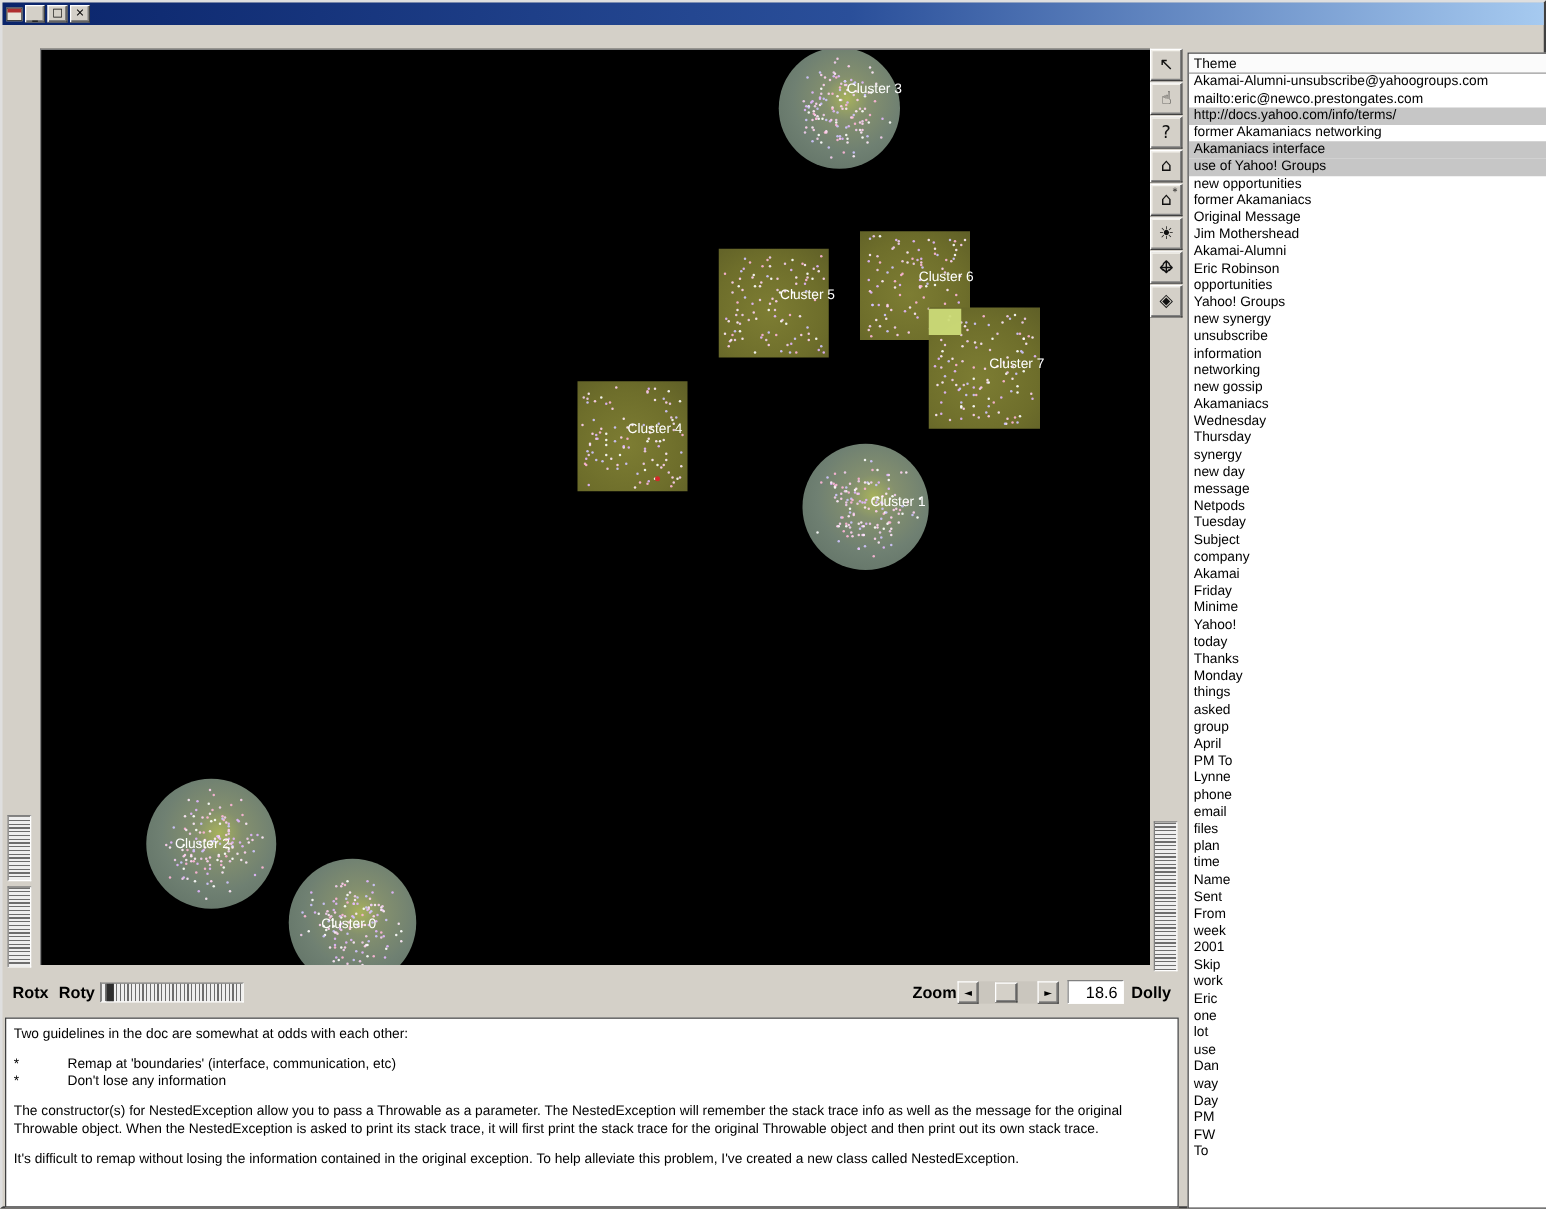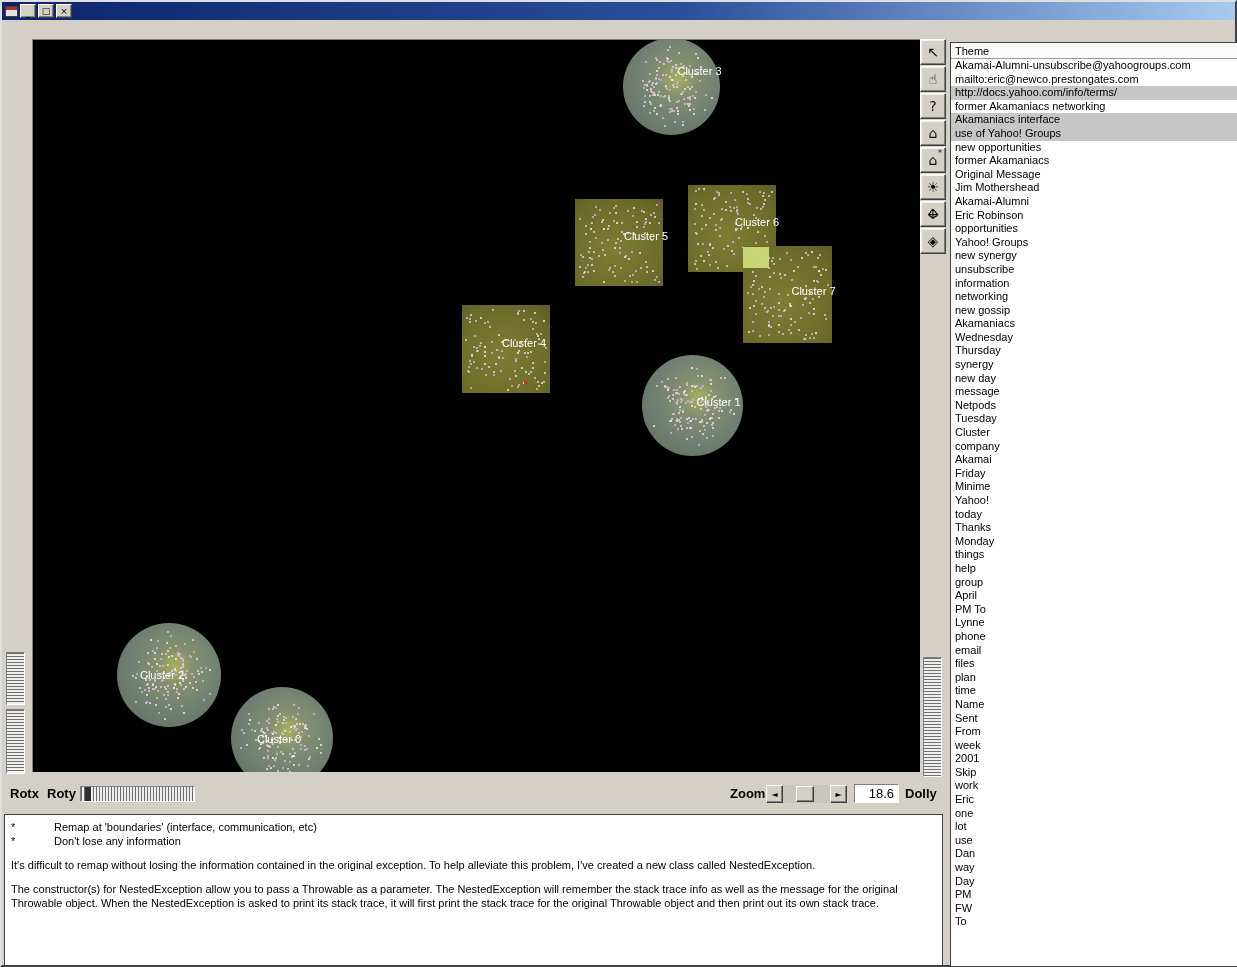--- a/index.html
+++ b/index.html
@@ -1153,32 +1153,33 @@
     </div>
     <button class="arrow-btn" style="left:828px;top:783px">
         <span>►</span>
       </button>
     <div id="zoom-value">18.6</div>
     <span class="ctl-label" style="left:903px;top:784px">Dolly</span>
   </div>
 
   <div id="message-panel" class="abs">
     <div id="message-body">
+        <div class="para">Two guidelines in the doc are somewhat at odds with each other:</div>
         <div class="para">
           <div class="bullet-row">
             <span class="bullet-cell">*</span>
             <span>Remap at 'boundaries' (interface, communication, etc)</span>
           </div>
           <div class="bullet-row">
             <span class="bullet-cell">*</span>
             <span>Don't lose any information</span>
           </div>
         </div>
+        <div class="para">The constructor(s) for NestedException allow you to pass a Throwable as a parameter. The NestedException will remember the stack trace info as well as the message for the original Throwable object. When the NestedException is asked to print its stack trace, it will first print the stack trace for the original Throwable object and then print out its own stack trace.</div>
         <div class="para">It's difficult to remap without losing the information contained in the original exception. To help alleviate this problem, I've created a new class called NestedException.</div>
-        <div class="para">The constructor(s) for NestedException allow you to pass a Throwable as a parameter. The NestedException will remember the stack trace info as well as the message for the original Throwable object. When the NestedException is asked to print its stack trace, it will first print the stack trace for the original Throwable object and then print out its own stack trace.</div>
       </div>
   </div>
 
   <div id="sidebar" class="abs">
     <div class="sidebar-header">Theme</div>
     <div id="theme-list">
         <div class="theme-item">Akamai-Alumni-unsubscribe@yahoogroups.com</div>
         <div class="theme-item">mailto:eric@newco.prestongates.com</div>
         <div class="theme-item hl">http://docs.yahoo.com/info/terms/</div>
         <div class="theme-item">former Akamaniacs networking</div>
@@ -1198,31 +1199,31 @@
         <div class="theme-item">networking</div>
         <div class="theme-item">new gossip</div>
         <div class="theme-item">Akamaniacs</div>
         <div class="theme-item">Wednesday</div>
         <div class="theme-item">Thursday</div>
         <div class="theme-item">synergy</div>
         <div class="theme-item">new day</div>
         <div class="theme-item">message</div>
         <div class="theme-item">Netpods</div>
         <div class="theme-item">Tuesday</div>
-        <div class="theme-item">Cluster</div>
+        <div class="theme-item">Subject</div>
         <div class="theme-item">company</div>
         <div class="theme-item">Akamai</div>
         <div class="theme-item">Friday</div>
         <div class="theme-item">Minime</div>
         <div class="theme-item">Yahoo!</div>
         <div class="theme-item">today</div>
         <div class="theme-item">Thanks</div>
         <div class="theme-item">Monday</div>
         <div class="theme-item">things</div>
-        <div class="theme-item">help</div>
+        <div class="theme-item">asked</div>
         <div class="theme-item">group</div>
         <div class="theme-item">April</div>
         <div class="theme-item">PM To</div>
         <div class="theme-item">Lynne</div>
         <div class="theme-item">phone</div>
         <div class="theme-item">email</div>
         <div class="theme-item">files</div>
         <div class="theme-item">plan</div>
         <div class="theme-item">time</div>
         <div class="theme-item">Name</div>

